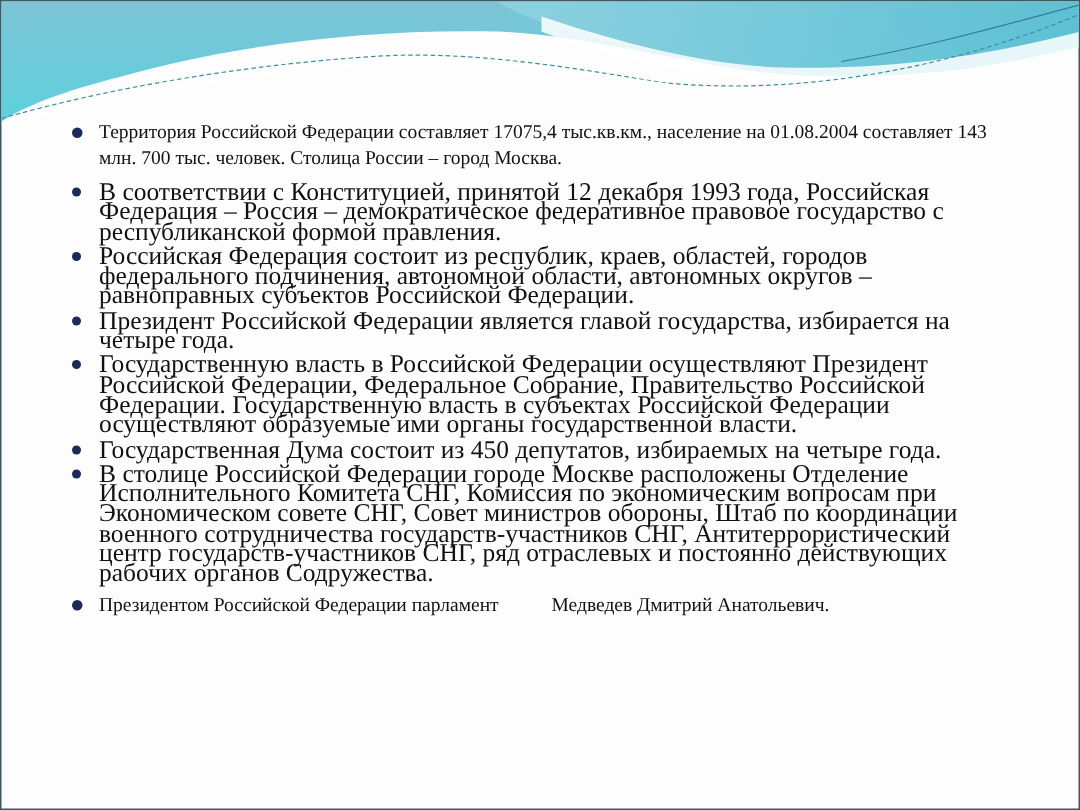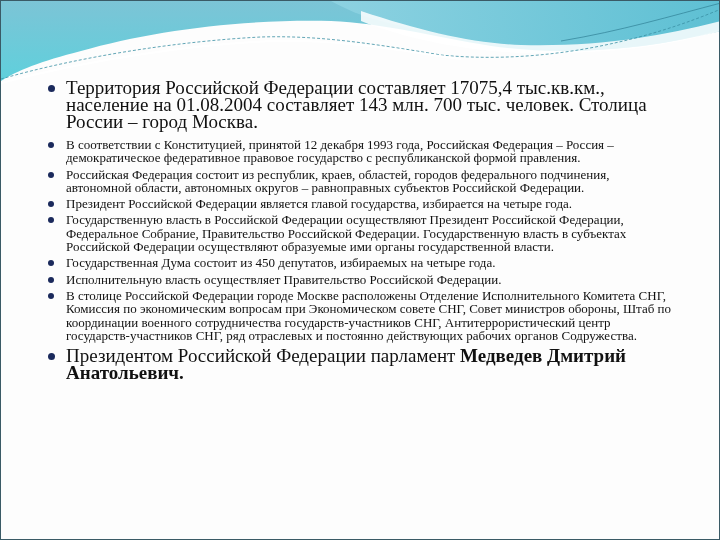--- a/index.html
+++ b/index.html
@@ -24,27 +24,27 @@
     }
     .item {
       position: relative;
       padding-left: 22px;
     }
     .bullet {
       position: absolute; left: 4px;
       width: 6px; height: 6px; border-radius: 50%;
       background: #1b2a5c;
     }
-    .item.large { font-size: 19px; line-height: 17px; margin-bottom: 4px; }
+    .item.large { font-size: 13px; line-height: 17px; margin-bottom: 4px; }
     .item.large .bullet { top: 6px; width: 7px; height: 7px; }
-    .item.small { font-size: 13px; line-height: 13.3px; margin-bottom: 3px; }
+    .item.small { font-size: 17px; line-height: 13.3px; margin-bottom: 3px; }
     .item.small .bullet { top: 4px; }
     .item.first { margin-bottom: 8px; }
     .item.last { margin-top: 5px; }
-    .bold { font-weight: bold; }
+    .bold { font-weight: normal; margin-left: 32px; }
   </style>
 </head>
 <body>
 
 <div class="slide">
   <svg class="header-wave" viewBox="0 0 720 90" preserveAspectRatio="none">
     <defs>
       <linearGradient id="g1" x1="0" y1="0" x2="0" y2="1">
         <stop offset="0" stop-color="#7cc4d6"></stop>
         <stop offset="1" stop-color="#5fd0dc"></stop>
@@ -82,24 +82,20 @@
     <div class="item small">
       <span class="bullet"></span>
       <span>Государственную власть в Российской Федерации осуществляют Президент Российской Федерации, Федеральное Собрание, Правительство Российской Федерации. Государственную власть в субъектах Российской Федерации осуществляют образуемые ими органы государственной власти.</span>
     </div>
     <div class="item small">
       <span class="bullet"></span>
       <span>Государственная Дума состоит из 450 депутатов, избираемых на четыре года.</span>
     </div>
     <div class="item small">
       <span class="bullet"></span>
-      <span>Исполнительную власть осуществляет Правительство Российской Федерации.</span>
-    </div>
-    <div class="item small">
-      <span class="bullet"></span>
       <span>В столице Российской Федерации городе Москве расположены Отделение Исполнительного Комитета СНГ, Комиссия по экономическим вопросам при Экономическом совете СНГ, Совет министров обороны, Штаб по координации военного сотрудничества государств-участников СНГ, Антитеррористический центр государств-участников СНГ, ряд отраслевых и постоянно действующих рабочих органов Содружества.</span>
     </div>
     <div class="item large last">
       <span class="bullet"></span>
       <span>Президентом Российской Федерации парламент </span><span class="bold">Медведев Дмитрий Анатольевич.</span>
     </div>
   </div>
 </div>
 
 </body></html>

